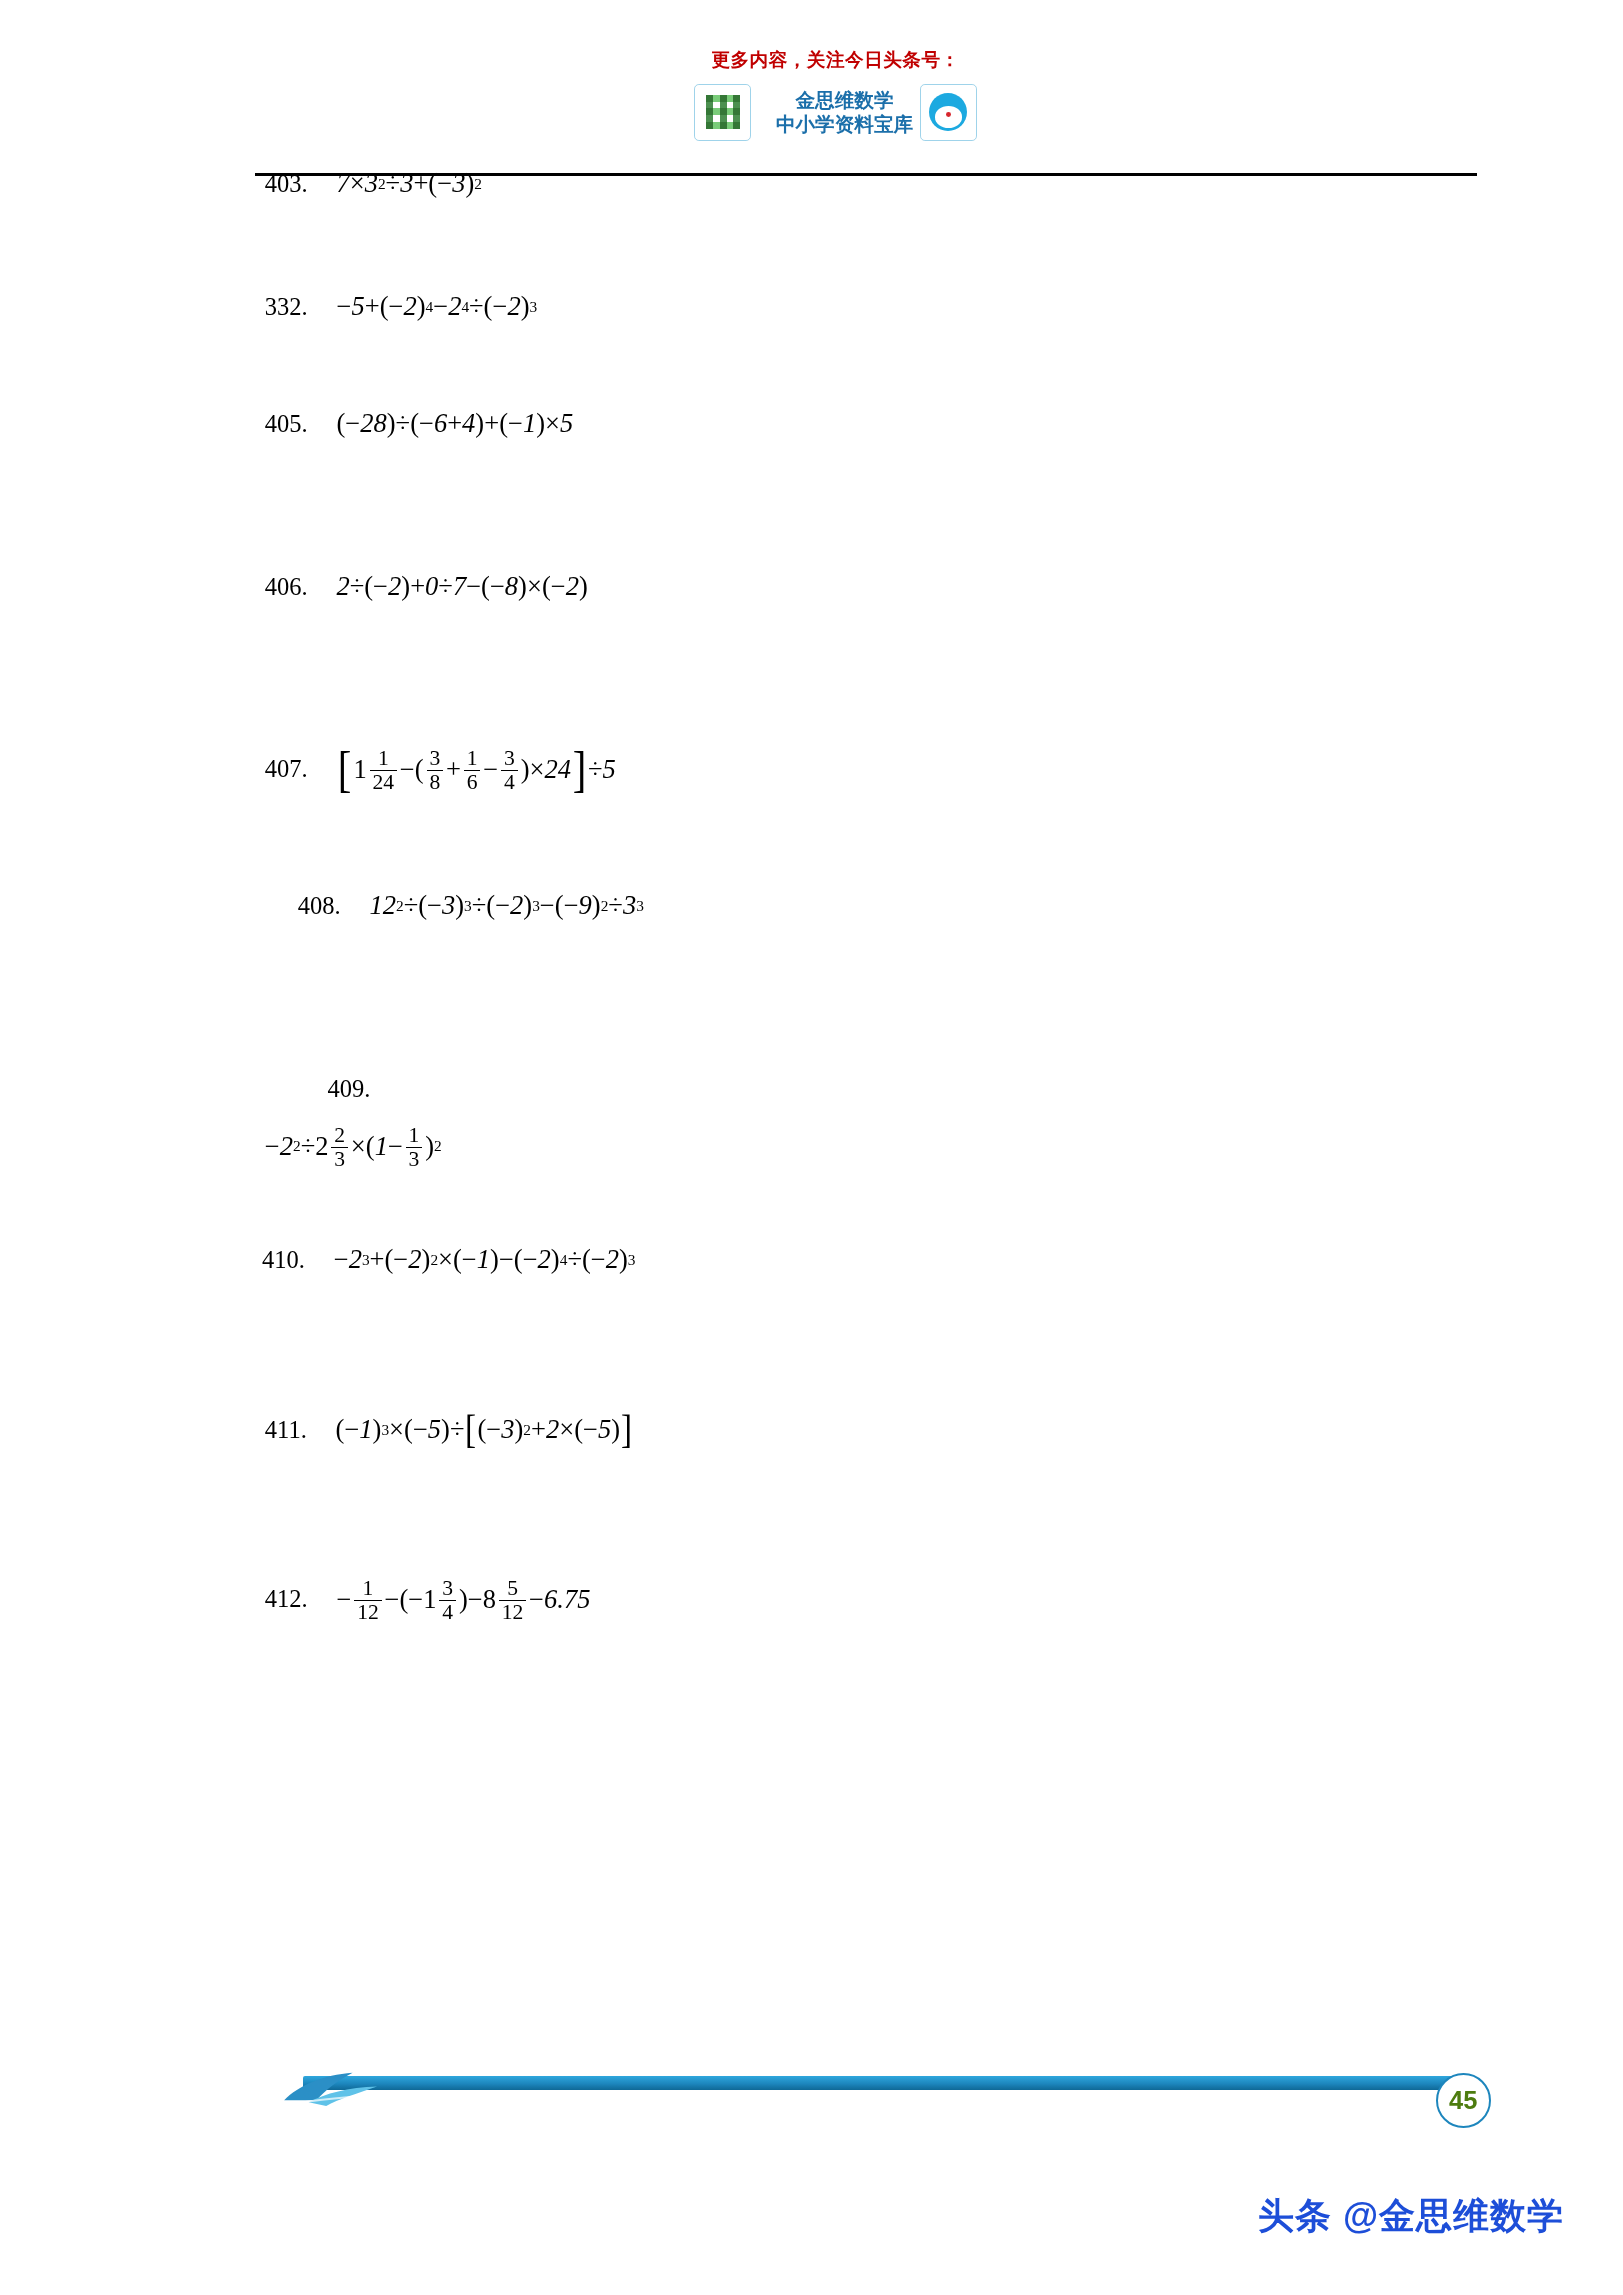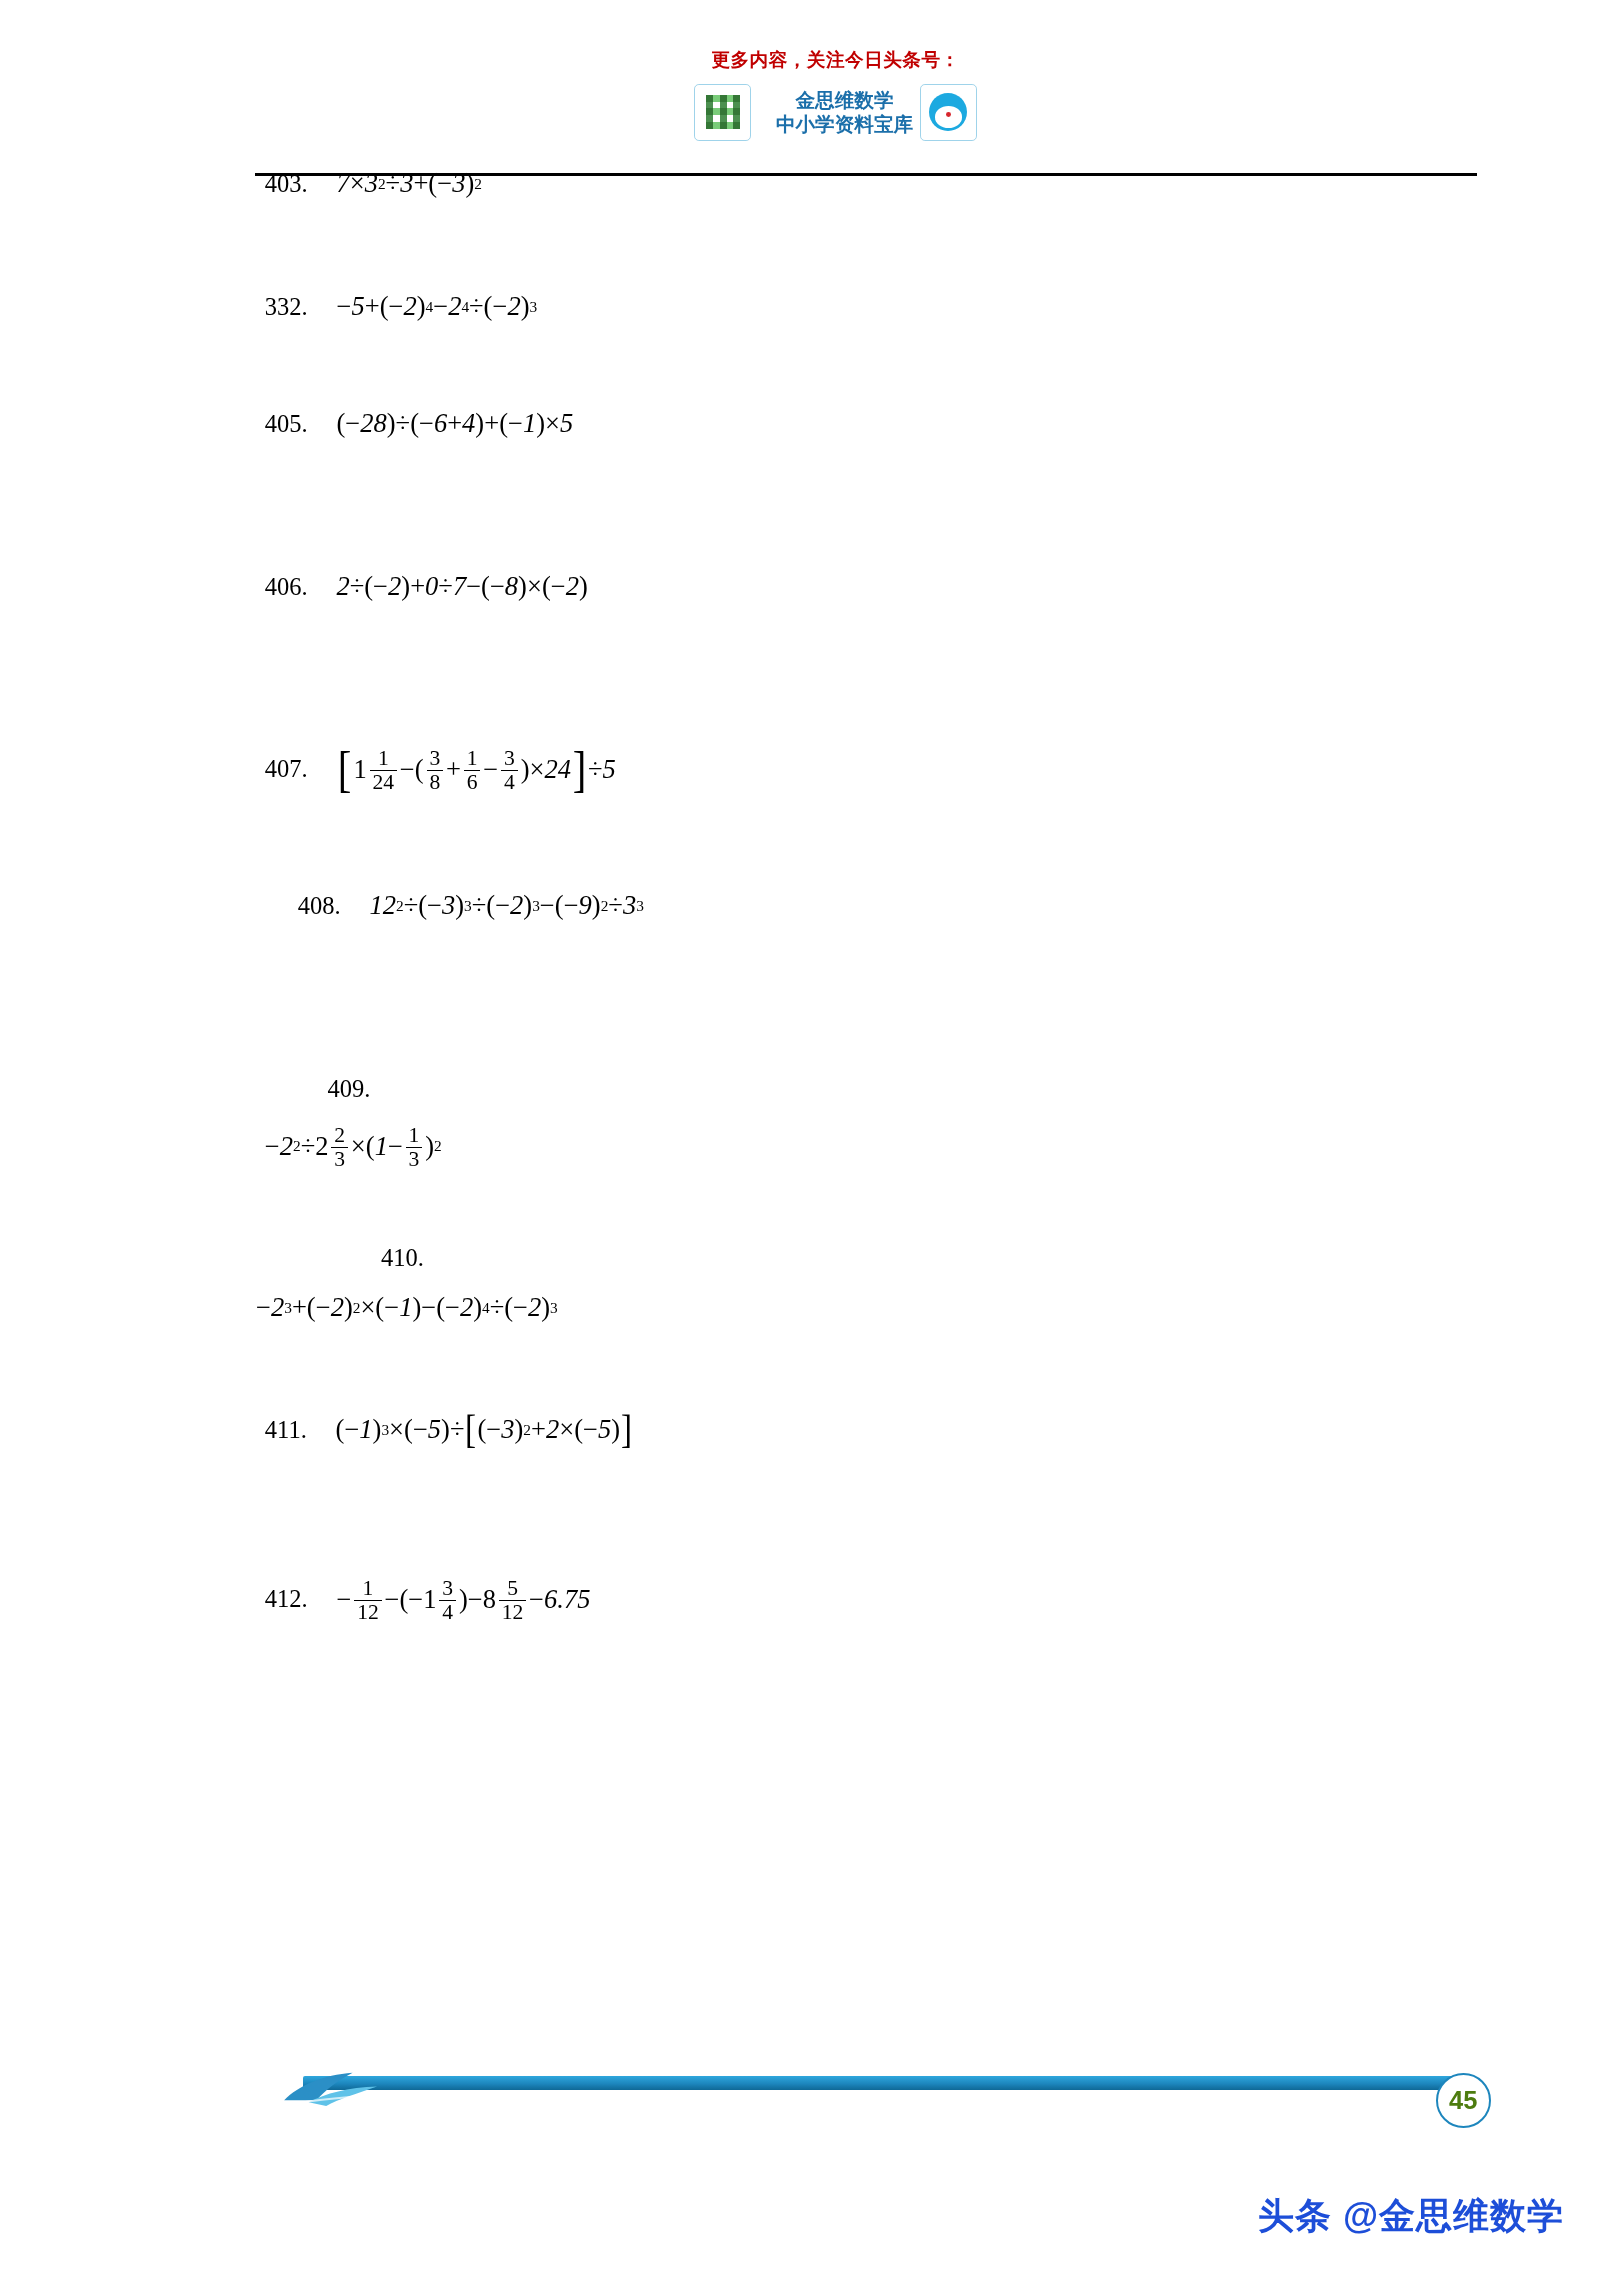--- a/index.html
+++ b/index.html
@@ -339,21 +339,21 @@
           </span></span>
       <span class="op">×</span><span class="paren">(</span>1<span class="op">−</span>
       <span class="frac">
           <span class="n">1</span>
           <span class="d">3</span>
         </span>
       <span class="paren">)</span><sup>2</sup>
     </span>
   </div>
 
-  <div class="item" style="top:1071px; left:1px;flex-direction:column;">
+  <div class="item" style="top:1071px; left:7px;">
     <span class="num">410.</span>
     <span class="expr">
       <span class="op">−</span>2<sup>3</sup><span class="op">+</span><span class="paren">(</span><span class="op">−</span>2<span class="paren">)</span><sup>2</sup><span class="op">×</span><span class="paren">(</span><span class="op">−</span>1<span class="paren">)</span><span class="op">−</span><span class="paren">(</span><span class="op">−</span>2<span class="paren">)</span><sup>4</sup><span class="op">÷</span><span class="paren">(</span><span class="op">−</span>2<span class="paren">)</span><sup>3</sup>
     </span>
   </div>
 
   <div class="item" style="top:1241px; left:9.8px;">
     <span class="num">411.</span>
     <span class="expr">
       <span class="paren">(</span><span class="op">−</span>1<span class="paren">)</span><sup>3</sup><span class="op">×</span><span class="paren">(</span><span class="op">−</span>5<span class="paren">)</span><span class="op">÷</span>

